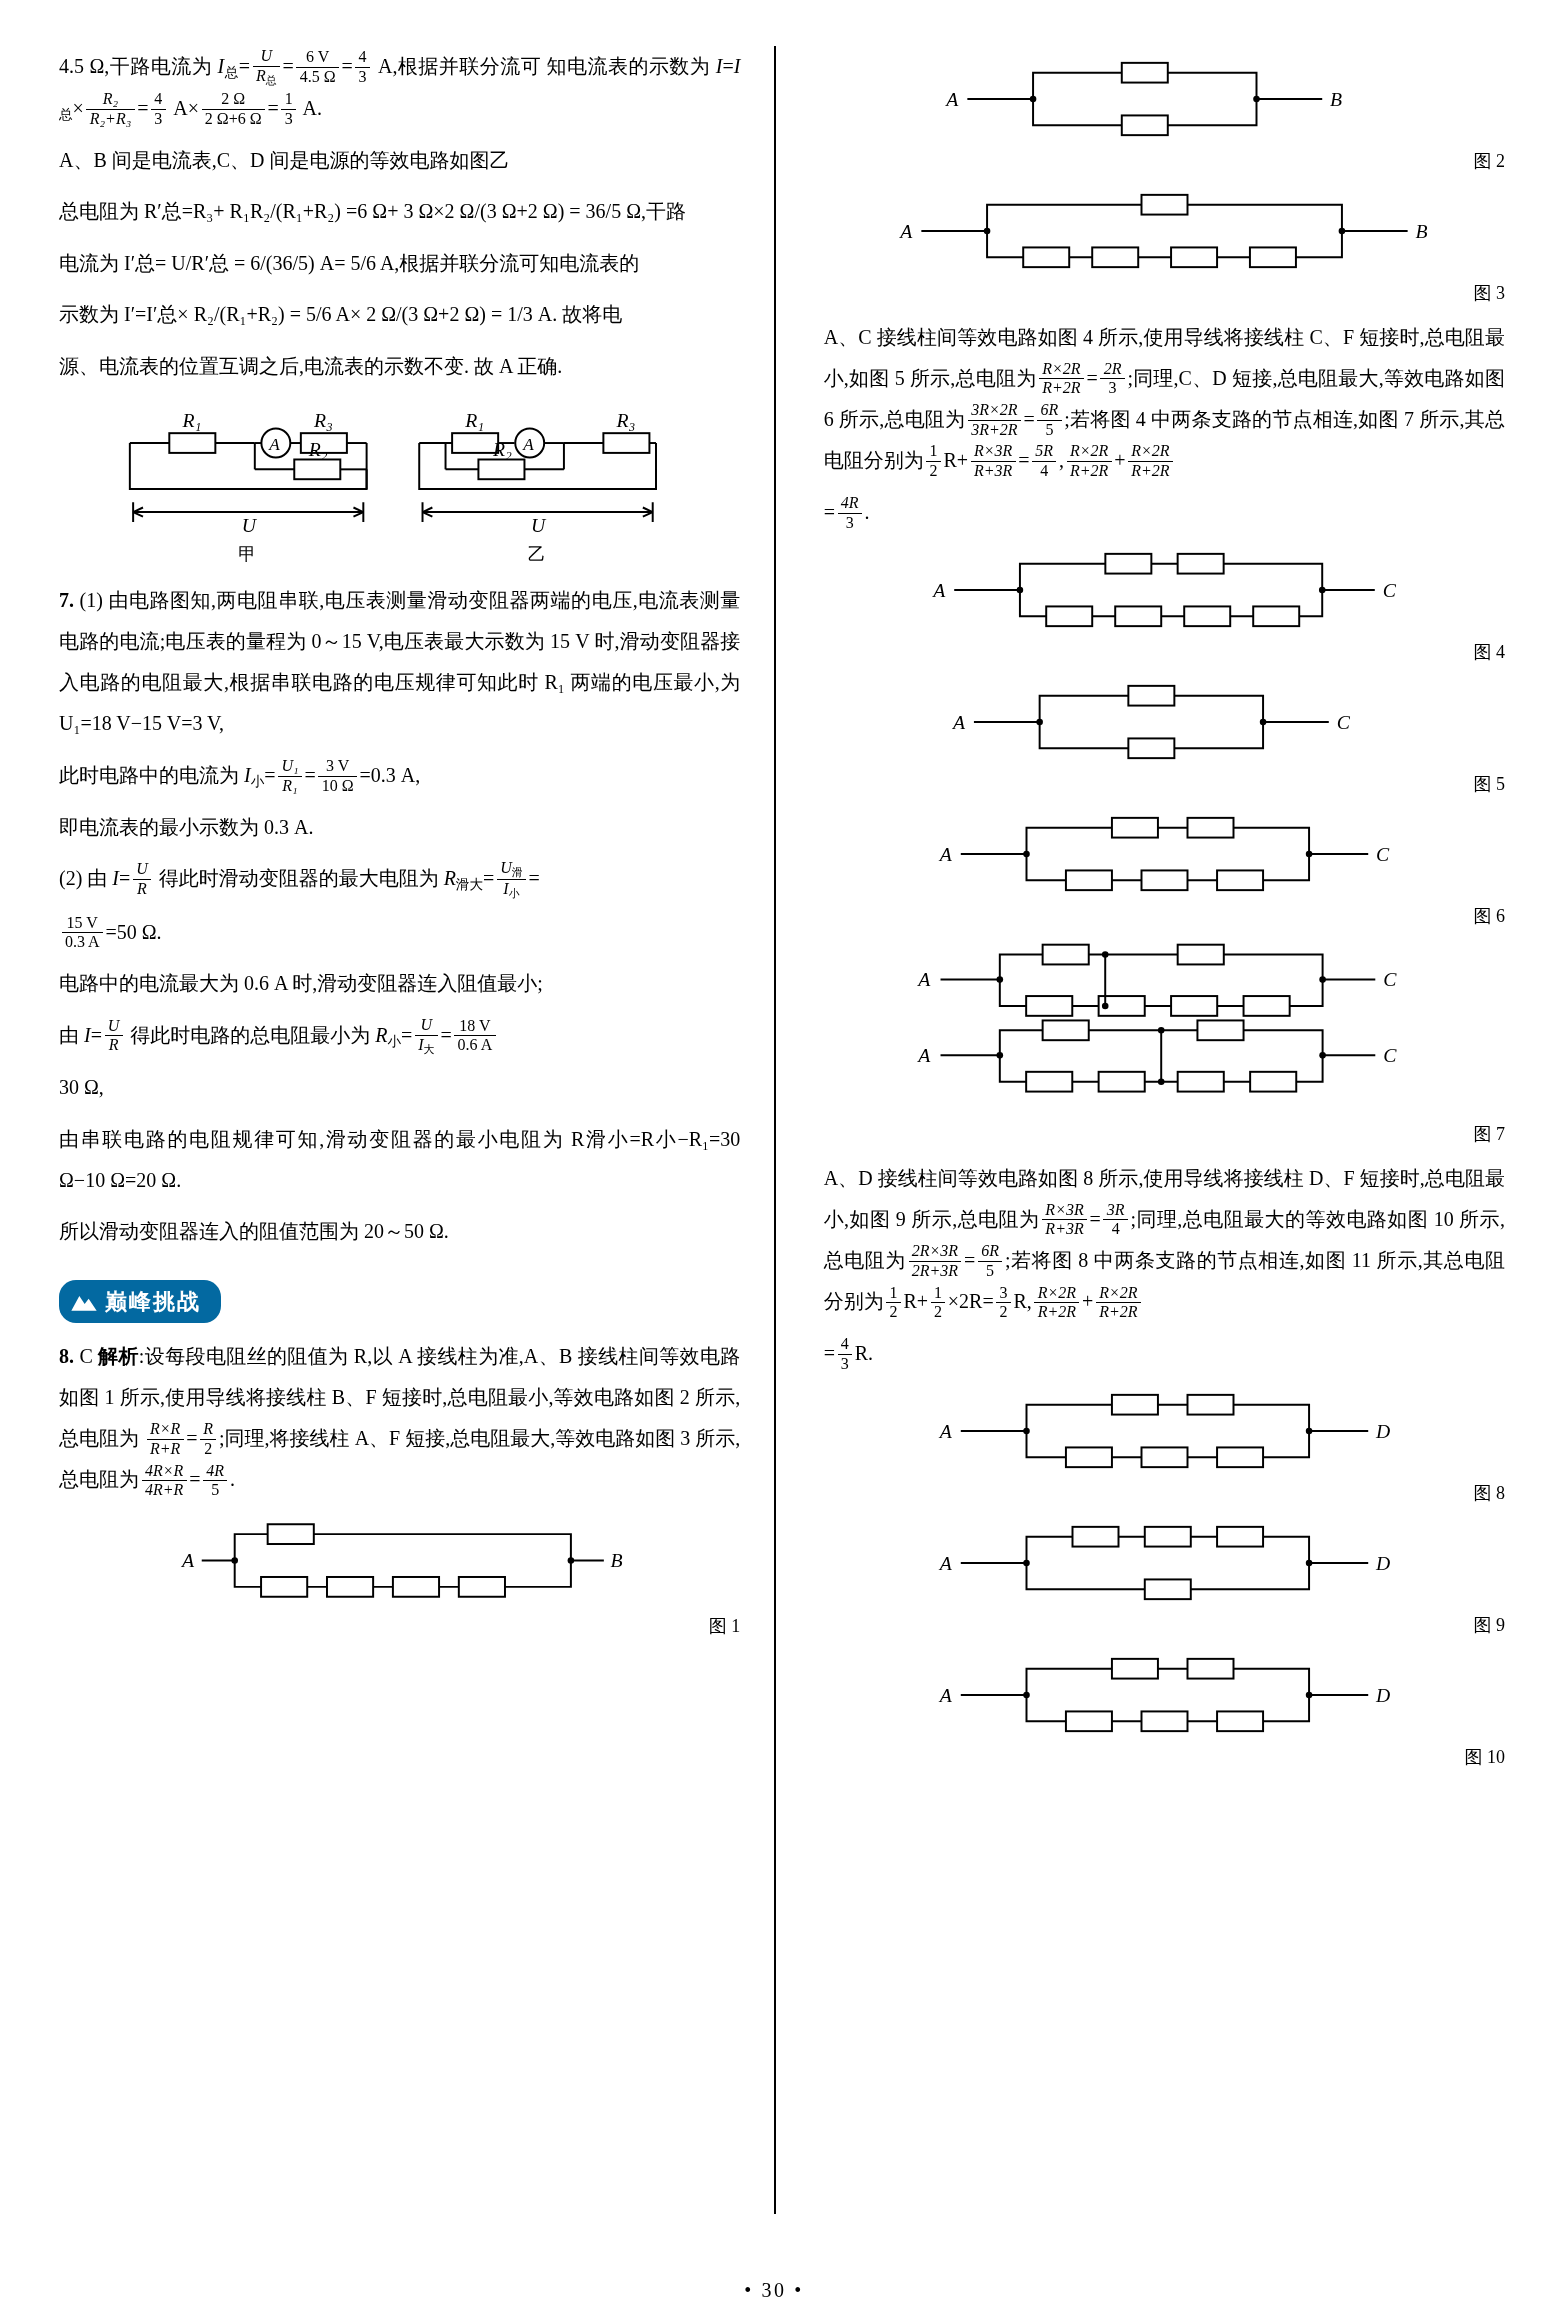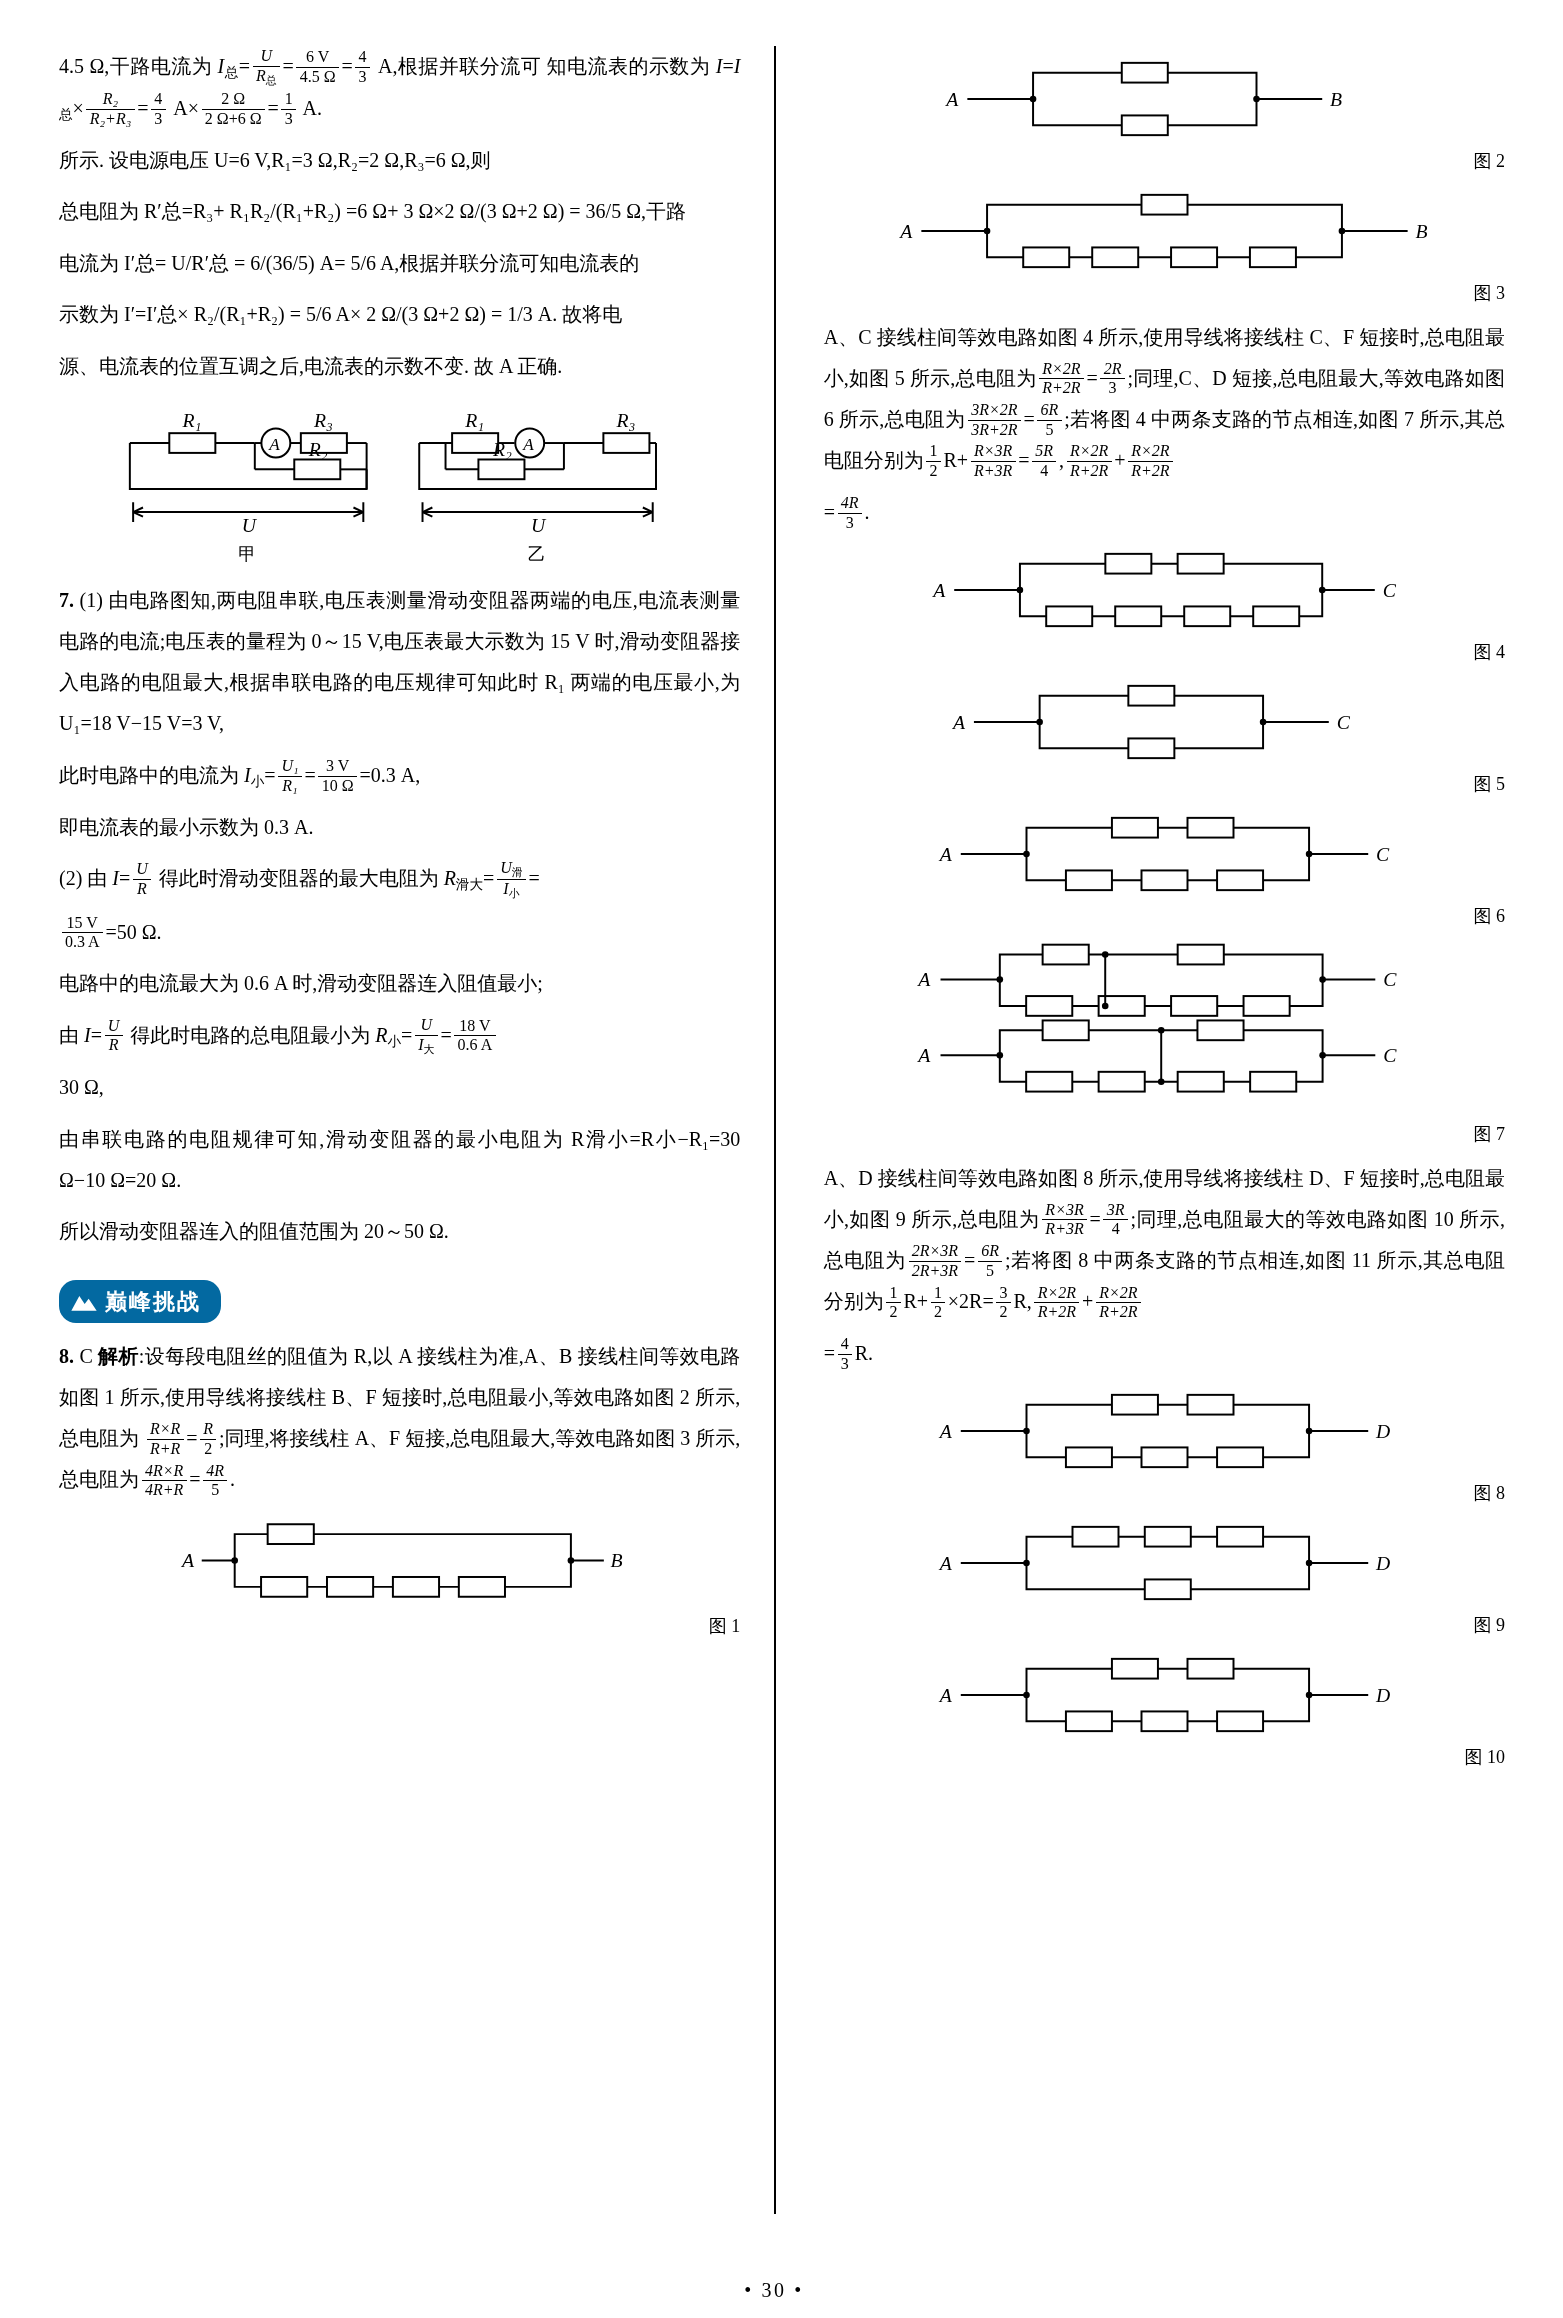--- a/index.html
+++ b/index.html
@@ -118,21 +118,21 @@
             <span class="den">3</span>
           </span><span> A×</span><span class="frac">
             <span class="num">2 Ω</span>
             <span class="den">2 Ω+6 Ω</span>
           </span><span>=</span><span class="frac">
             <span class="num">1</span>
             <span class="den">3</span>
           </span><span> A.</span>
       </p>
 
-      <p>所示. 设电源电压 U=6 V,R₁=3 Ω,R₂=2 Ω,R₃=6 Ω,则</p>
+      <p>A、B 间是电流表,C、D 间是电源的等效电路如图乙</p>
       <p>总电阻为 R′总=R₃+ R₁R₂/(R₁+R₂) =6 Ω+ 3 Ω×2 Ω/(3 Ω+2 Ω) = 36/5 Ω,干路</p>
       <p>电流为 I′总= U/R′总 = 6/(36/5) A= 5/6 A,根据并联分流可知电流表的</p>
       <p>示数为 I′=I′总× R₂/(R₁+R₂) = 5/6 A× 2 Ω/(3 Ω+2 Ω) = 1/3 A. 故将电</p>
       <p>源、电流表的位置互调之后,电流表的示数不变. 故 A 正确.</p>
 
       
       <div class="figure-block">
         <svg width="593" height="171" viewBox="0 0 900 260">
 
           <g class="wire">

